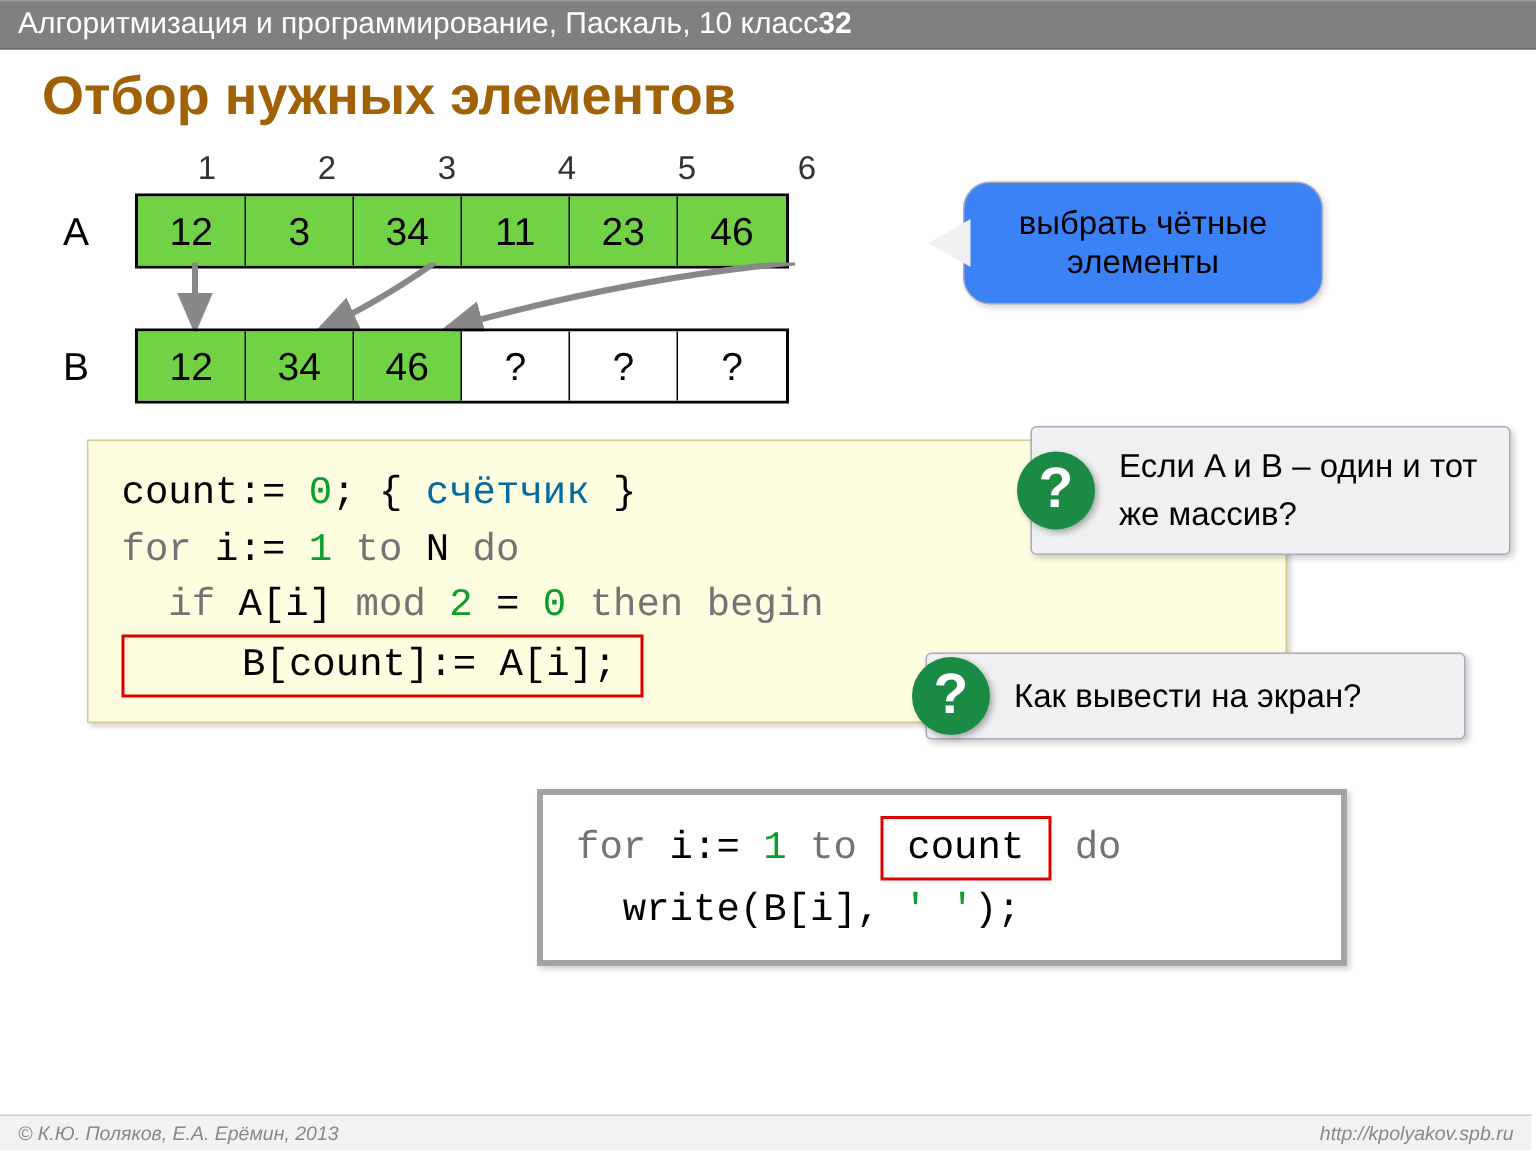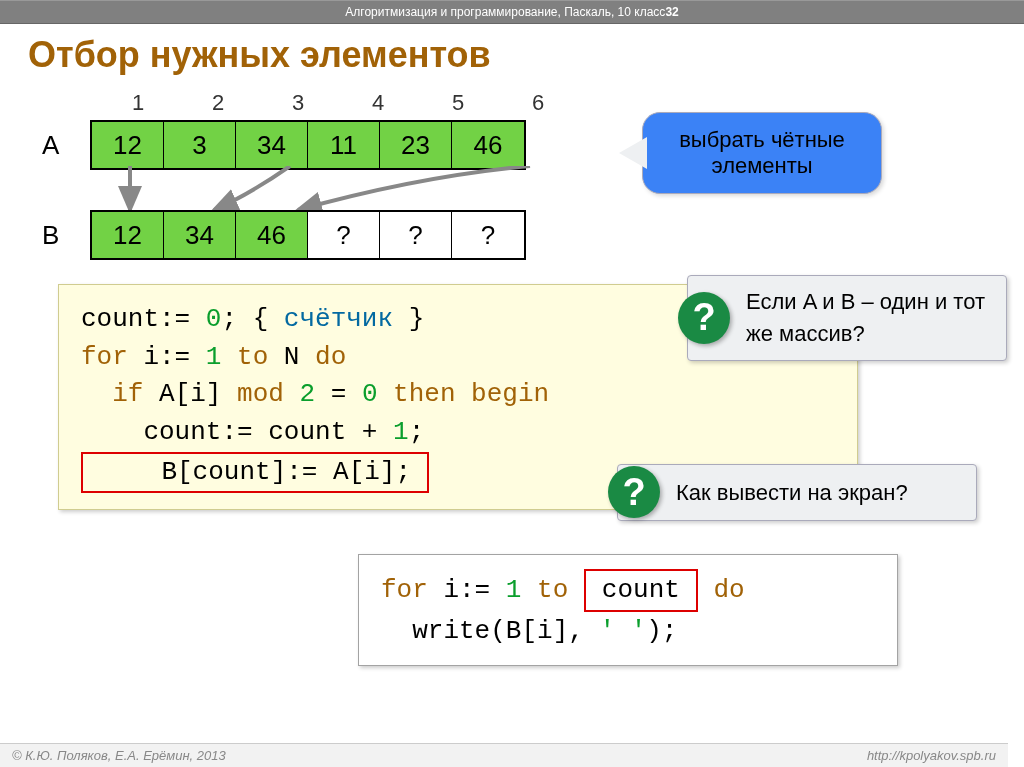--- a/index.html
+++ b/index.html
@@ -7,23 +7,23 @@
     width: 1024px; height: 767px;
     font-family: Arial, sans-serif;
     background: #fff;
     position: relative;
     overflow: hidden;
   }
   .header-bar {
     background: #808080;
     color: #fff;
     padding: 4px 12px;
-    font-size: 12px;
+    font-size: 20px;
     display: flex;
-    justify-content: center;
+    justify-content: flex-start;
     border-top: 1px solid #999;
     border-bottom: 1px solid #666;
   }
   .page-num { font-weight: bold; }
   .main { padding: 10px 28px 0 28px; }
   .title {
     font-size: 36px; font-weight: bold; color: #a16207;
     margin-bottom: 14px;
   }
 
@@ -67,21 +67,21 @@
     border: 1px solid #d0cc90;
     box-shadow: 2px 2px 4px rgba(0,0,0,0.2);
     padding: 16px 22px;
     font-family: "Courier New", monospace;
     font-size: 26px;
     line-height: 1.45;
     margin-left: 30px;
     width: 800px;
     margin-top: 4px;
   }
-  .kw { color: #a16207; }
+  .kw { color: #737373; }
   .num { color: #0a9e2c; }
   .cmt { color: #0369a1; }
   .red-box { border: 2px solid #d00; padding: 0 16px; display: inline-block; }
 
   .qbox {
     position: absolute;
     background: #eef0f2;
     border: 1px solid #aab;
     border-radius: 4px;
     box-shadow: 2px 2px 4px rgba(0,0,0,0.2);
@@ -94,33 +94,33 @@
     width: 52px; height: 52px; background: #1a8a44; border-radius: 50%;
     color: #fff; font-size: 38px; font-weight: bold;
     display: flex; align-items: center; justify-content: center;
     box-shadow: 2px 2px 4px rgba(0,0,0,0.3);
   }
   .q1 { top: -10px; right: -150px; width: 320px; }
   .q2 { bottom: -12px; right: -120px; width: 360px; padding-top: 12px; padding-bottom: 12px; }
 
   .code2 {
     background: #fff;
-    border: 1px solid #a3a3a3;
+    border: 4px solid #a3a3a3;
     box-shadow: 2px 2px 4px rgba(0,0,0,0.2);
     padding: 14px 22px;
     font-family: "Courier New", monospace;
     font-size: 26px;
     line-height: 1.5;
     margin-left: 330px;
     width: 540px;
     margin-top: 44px;
   }
 
   .footer {
-    position: absolute; bottom: 0; left: 0; right: 16px;
+    position: absolute; bottom: 0; left: 0; right: 3px;
     background: #f2f2f2; color: #888;
     border-top: 1px solid #ccc;
     padding: 4px 12px;
     font-size: 13px; font-style: italic;
     display: flex; justify-content: space-between;
   }
 </style>
 </head>
 <body>
 
@@ -173,21 +173,20 @@
       <div class="cell white">?</div>
     </div>
 
     <div class="callout1">выбрать чётные элементы</div>
   </div>
 
   <div class="code-block">
     <div><span>count:= </span><span class="num">0</span><span>; { </span><span class="cmt">счётчик</span><span> }</span></div>
     <div><span class="kw">for</span><span> i:= </span><span class="num">1</span><span class="kw"> to</span><span> N </span><span class="kw">do</span></div>
     <div style="white-space:pre;"><span class="kw">  if</span><span> A[i] </span><span class="kw">mod</span><span> </span><span class="num">2</span><span> = </span><span class="num">0</span><span class="kw"> then begin</span></div>
-    <div style="white-space:pre;"><span>    count:= count + </span><span class="num">1</span><span>;</span></div>
     <div style="white-space:pre;"><span class="red-box">    B[count]:= A[i];</span></div>
 
     <div class="qbox q1">
       <div class="qmark">?</div>
       <span>Если A и B – один и тот же массив?</span>
     </div>
     <div class="qbox q2">
       <div class="qmark">?</div>
       <span>Как вывести на экран?</span>
     </div>

